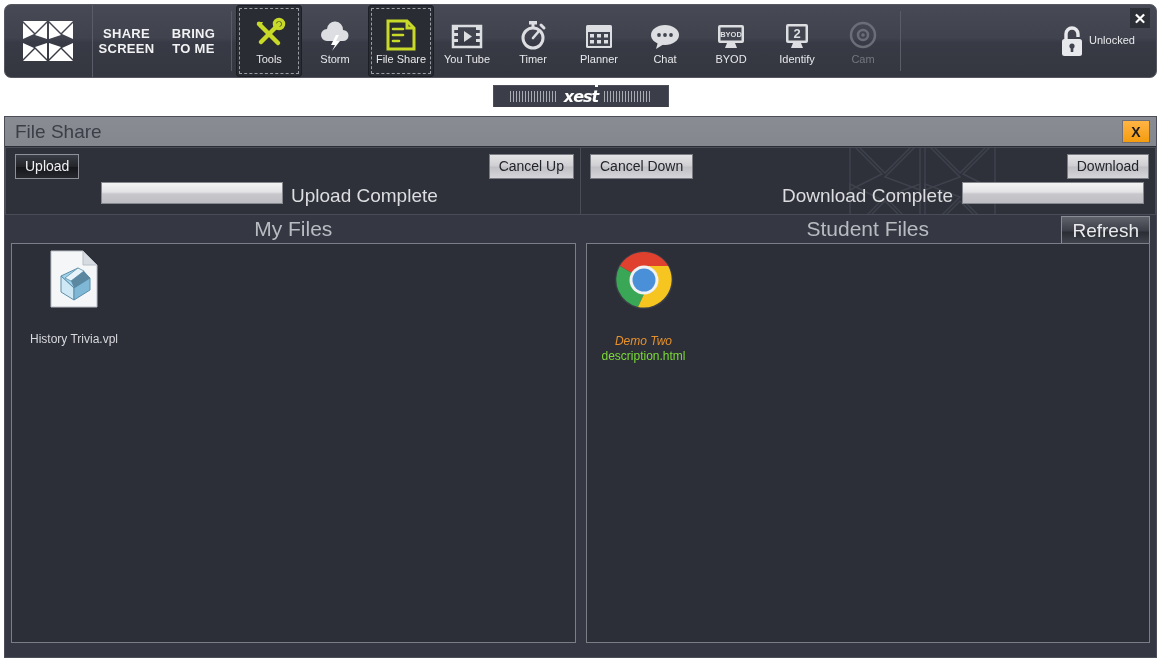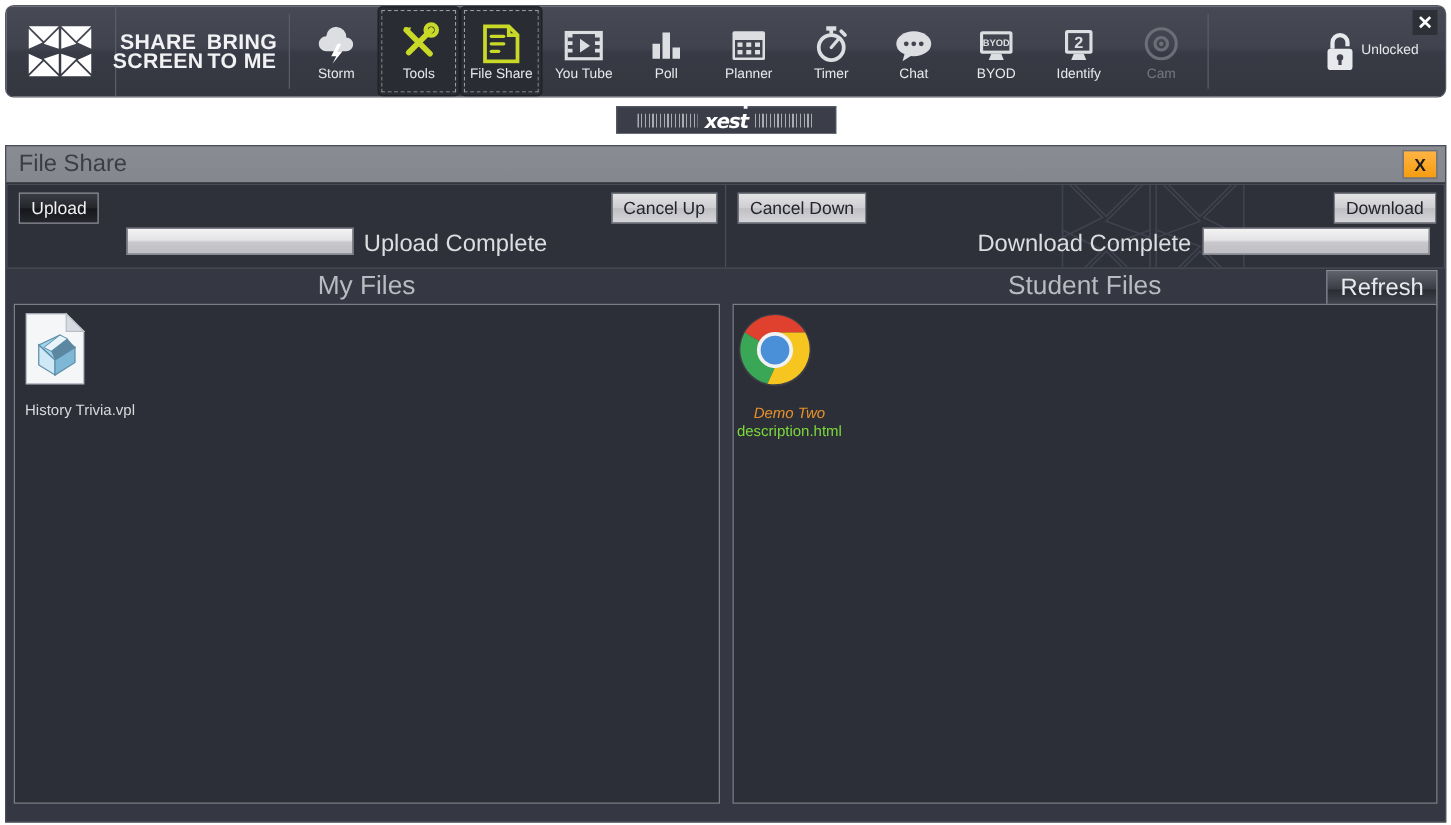--- a/index.html
+++ b/index.html
@@ -18,21 +18,21 @@
     border-radius: 7px;
     border: 1px solid #555862;
     display: flex; align-items: stretch;
   }
   .tb-logo {
     width: 88px; display: flex; align-items: center; justify-content: center;
     border-right: 1px solid #5a5d68;
   }
   .tb-text-btn {
     width: 67px; display: flex; align-items: center; justify-content: center;
-    color: #f2f2f4; font-weight: bold; font-size: 17px; line-height: 15px;
+    color: #f2f2f4; font-weight: bold; font-size: 13px; line-height: 15px;
     text-align: center; letter-spacing: .3px;
   }
   .tb-sep {
     width: 1px; margin: 6px 4px 6px 4px; background: #5a5d68;
   }
   .tb-btn {
     width: 66px; display: flex; flex-direction: column;
     align-items: center; justify-content: center; gap: 2px;
     color: #e8e9ec; font-size: 11px; position: relative;
     border-radius: 4px;
@@ -159,21 +159,21 @@
     background: linear-gradient(180deg, #5f626b 0%, #3b3e47 48%, #2b2d35 52%, #474a53 100%);
     border: 1px solid #8b8d95; color: #e9eaec; font-size: 19px;
     padding: 3px 10px 4px;
   }
   .col-body {
     flex: 1; background: #2c2f38; border: 1px solid #7b7e87;
     padding: 8px; position: relative;
   }
   .file-item {
     width: 108px; display: flex; flex-direction: column;
-    align-items: flex-start; gap: 8px; position: absolute;
+    align-items: center; gap: 20px; position: absolute;
   }
   .file-label { font-size: 12px; text-align: center; line-height: 15px; }
   .lbl-mine { color: #d8d9dd; }
   .lbl-owner { color: #e8912a; font-style: italic; }
   .lbl-name { color: #7bd938; }
 </style>
 </head>
 <body>
 
 <div id="toolbar">
@@ -201,42 +201,42 @@
     <span><span>SHARE</span><br>
     <span>SCREEN</span></span>
   </div>
   <div class="tb-text-btn">
     <span><span>BRING</span><br>
     <span>TO ME</span></span>
   </div>
 
   <div class="tb-sep"></div>
 
-  <div class="tb-btn">
-    <span class="tb-ico">
-      <svg width="34" height="30" viewBox="0 0 34 30">
-        <path d="M9 20 A6 6 0 0 1 9 8 A8 8 0 0 1 25 9 A5.5 5.5 0 0 1 25 20 Z" fill="#dddee2"></path>
-        <path d="M18 14 L13 24 L17 24 L14 30 L22 20 L18 20 L21 14 Z" fill="#ffffff"></path>
-      </svg>
-    </span>
-    <span class="tb-lbl">Storm</span>
-  </div>
-
   <div class="tb-btn sel">
     <span class="tb-ico">
       <svg width="34" height="34" viewBox="0 0 34 34">
         <g stroke="#c8d928" stroke-width="4.5" stroke-linecap="round">
           <line x1="7" y1="7" x2="26" y2="26"></line>
             <line x1="27" y1="7" x2="9" y2="25"></line>
         </g>
         <circle cx="27" cy="7" r="4.5" fill="none" stroke="#c8d928" stroke-width="3.5"></circle>
         <path d="M5 5 L11 5 L8 11 Z" fill="#c8d928"></path>
       </svg>
     </span>
     <span class="tb-lbl">Tools</span>
+  </div>
+
+  <div class="tb-btn">
+    <span class="tb-ico">
+      <svg width="34" height="30" viewBox="0 0 34 30">
+        <path d="M9 20 A6 6 0 0 1 9 8 A8 8 0 0 1 25 9 A5.5 5.5 0 0 1 25 20 Z" fill="#dddee2"></path>
+        <path d="M18 14 L13 24 L17 24 L14 30 L22 20 L18 20 L21 14 Z" fill="#ffffff"></path>
+      </svg>
+    </span>
+    <span class="tb-lbl">Storm</span>
   </div>
 
   <div class="tb-btn sel">
     <span class="tb-ico">
       <svg width="30" height="32" viewBox="0 0 30 32">
         <path d="M2 2 H21 L28 9 V30 H2 Z" fill="none" stroke="#c8d928" stroke-width="3"></path>
         <path d="M21 2 L21 9 L28 9" fill="none" stroke="#c8d928" stroke-width="3"></path>
         <g stroke="#c8d928" stroke-width="2.6" stroke-linecap="round">
           <line x1="7" y1="10" x2="17" y2="10"></line>
             <line x1="7" y1="16" x2="17" y2="16"></line>
@@ -258,62 +258,50 @@
           <rect x="26" y="6" width="4" height="3"></rect>
             <rect x="26" y="12" width="4" height="3"></rect>
             <rect x="26" y="18" width="4" height="3"></rect>
           <path d="M14 10 L22 15.5 L14 21 Z"></path>
         </g>
       </svg>
     </span>
     <span class="tb-lbl">You Tube</span>
   </div>
 
-  <div class="tb-btn">
-    <span class="tb-ico">
-      <svg width="34" height="30" viewBox="0 0 34 30">
-        <g fill="#dddee2">
-          <rect x="6" y="14" width="6" height="12"></rect>
-          <rect x="14" y="5" width="6" height="21"></rect>
-          <rect x="22" y="17" width="6" height="9"></rect>
-        </g>
-      </svg>
-    </span>
-    <span class="tb-lbl">Poll</span>
+
+  <div class="tb-btn">
+    <span class="tb-ico">
+      <svg width="32" height="32" viewBox="0 0 32 32">
+        <circle cx="16" cy="19" r="10" fill="none" stroke="#dddee2" stroke-width="3"></circle>
+        <rect x="12" y="2" width="8" height="3.5" fill="#dddee2"></rect>
+        <rect x="14.5" y="4" width="3" height="4" fill="#dddee2"></rect>
+        <line x1="16" y1="19" x2="22" y2="12" stroke="#dddee2" stroke-width="2.6" stroke-linecap="round"></line>
+        <line x1="24" y1="6" x2="27" y2="9" stroke="#dddee2" stroke-width="3" stroke-linecap="round"></line>
+      </svg>
+    </span>
+    <span class="tb-lbl">Timer</span>
   </div>
 
   <div class="tb-btn">
     <span class="tb-ico">
       <svg width="32" height="30" viewBox="0 0 32 30">
         <rect x="3" y="4" width="26" height="23" rx="1.5" fill="#dddee2"></rect>
         <rect x="5" y="11" width="22" height="14" fill="#41444e"></rect>
         <g fill="#dddee2">
           <rect x="7" y="13" width="4" height="3.5"></rect>
             <rect x="14" y="13" width="4" height="3.5"></rect>
             <rect x="21" y="13" width="4" height="3.5"></rect>
           <rect x="7" y="19" width="4" height="3.5"></rect>
             <rect x="14" y="19" width="4" height="3.5"></rect>
             <rect x="21" y="19" width="4" height="3.5"></rect>
         </g>
       </svg>
     </span>
     <span class="tb-lbl">Planner</span>
-  </div>
-
-  <div class="tb-btn">
-    <span class="tb-ico">
-      <svg width="32" height="32" viewBox="0 0 32 32">
-        <circle cx="16" cy="19" r="10" fill="none" stroke="#dddee2" stroke-width="3"></circle>
-        <rect x="12" y="2" width="8" height="3.5" fill="#dddee2"></rect>
-        <rect x="14.5" y="4" width="3" height="4" fill="#dddee2"></rect>
-        <line x1="16" y1="19" x2="22" y2="12" stroke="#dddee2" stroke-width="2.6" stroke-linecap="round"></line>
-        <line x1="24" y1="6" x2="27" y2="9" stroke="#dddee2" stroke-width="3" stroke-linecap="round"></line>
-      </svg>
-    </span>
-    <span class="tb-lbl">Timer</span>
   </div>
 
   <div class="tb-btn">
     <span class="tb-ico">
       <svg width="34" height="28" viewBox="0 0 34 28">
         <ellipse cx="17" cy="12" rx="14" ry="10" fill="#dddee2"></ellipse>
         <path d="M10 19 L8 26 L16 21 Z" fill="#dddee2"></path>
         <g fill="#41444e">
             <circle cx="11" cy="12" r="1.9"></circle>
             <circle cx="17" cy="12" r="1.9"></circle>

